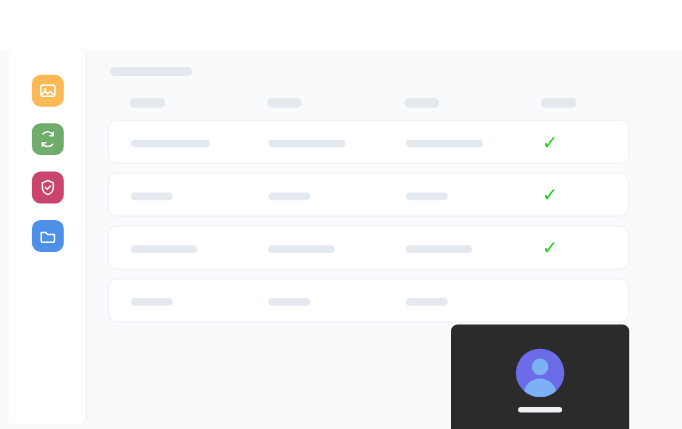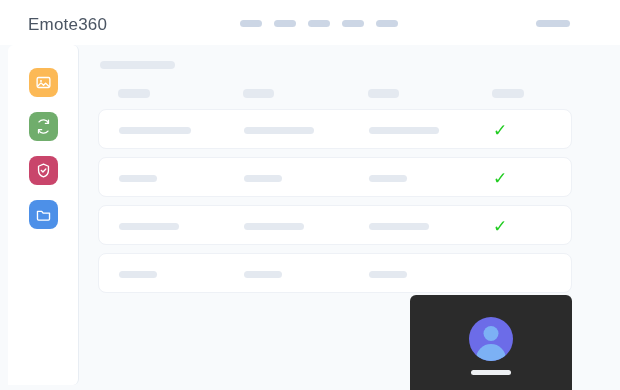--- a/index.html
+++ b/index.html
@@ -223,34 +223,20 @@
     width: 40px; height: 5px;
     border-radius: 3px;
     background: #eef0f3;
   }
 </style>
 </head>
 <body>
 
 <div id="app">
 
-  <div id="topbar">
-
-    <div id="brand">Emote360</div>
-
-    <div id="nav-pills">
-      <div class="nav-pill"></div>
-      <div class="nav-pill"></div>
-      <div class="nav-pill"></div>
-      <div class="nav-pill"></div>
-      <div class="nav-pill"></div>
-    </div>
-
-    <div id="header-action"></div>
-  </div>
 
   <div id="workspace">
 
     <div id="sidebar">
 
       <div class="side-tile" style="background:#fcb956">
         <span>
           <svg width="17" height="17" viewBox="0 0 24 24" fill="none" stroke="#ffffff" stroke-width="1.9" stroke-linecap="round" stroke-linejoin="round">
             <rect x="3" y="5" width="18" height="14" rx="2"></rect>
             <circle cx="8.5" cy="10" r="1.4" fill="#ffffff" stroke="none"></circle>

